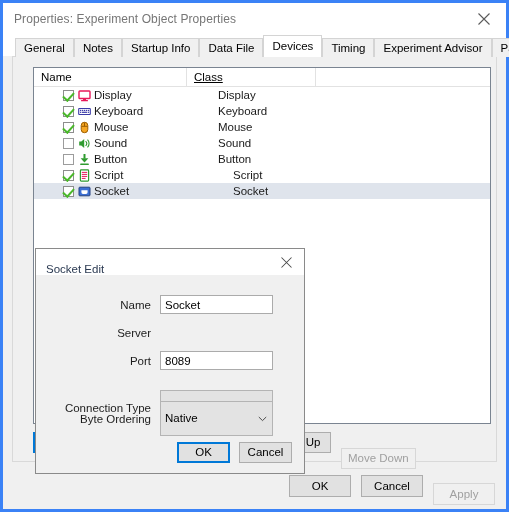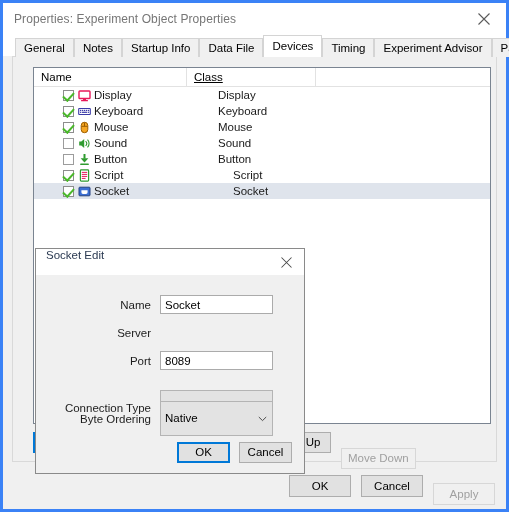--- a/index.html
+++ b/index.html
@@ -240,21 +240,21 @@
     border: 1px solid #8a8a8a;
     box-sizing: border-box;
     z-index: 50;
     display: flex;
     flex-direction: column;
   }
   #modal-title {
     height: 26px;
     background: #ffffff;
     display: flex;
-    align-items: flex-start;
+    align-items: flex-end;
     position: relative;
     flex: 0 0 auto;
   }
   #modal-title-text {
     margin-left: 10px;
     font-size: 11.5px;
     color: #2b3a52;
   }
   #modal-close {
     position: absolute;

